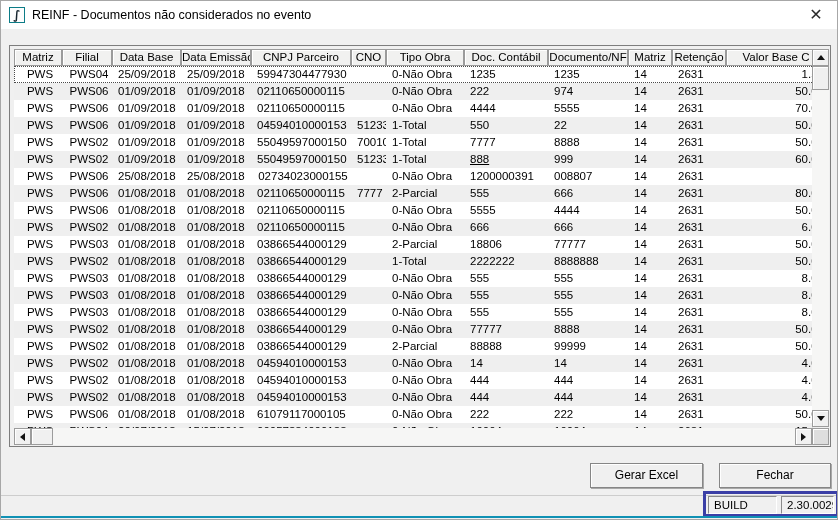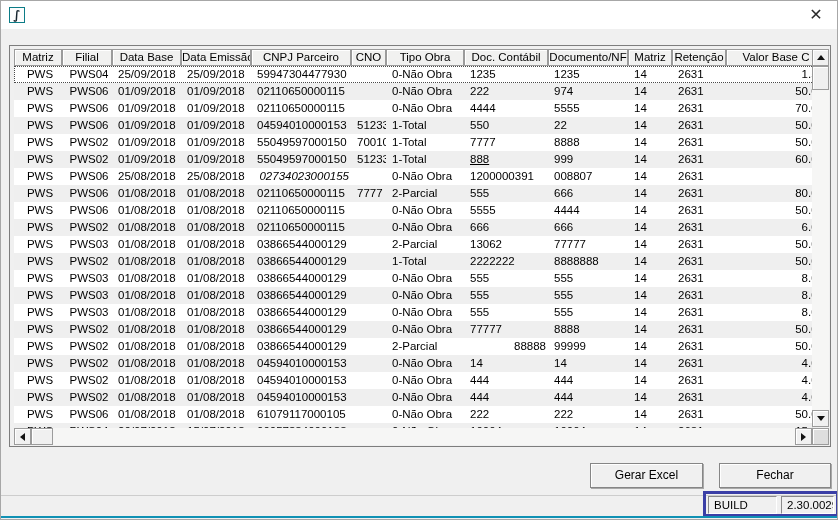--- a/index.html
+++ b/index.html
@@ -83,20 +83,21 @@
   .build-highlight{position:absolute;left:702px;top:490px;width:136px;height:26px;border:3px solid #3b3fa6;}
   .bottomline{position:absolute;left:0;right:0;top:515px;height:2px;}
 </style>
 </head>
 <body>
 
 <div class="window">
 
   <div class="titlebar">
     <span class="app-icon">∫</span>
+    <span class="title-text">REINF - Documentos não considerados no evento</span>
     <span class="close-x">✕</span>
   </div>
 
   <div class="grid-panel">
     <div class="grid-viewport">
       <div class="grid-header">
           <div class="hcell" style="width: 48px;">Matriz</div>
           <div class="hcell" style="width: 50px;">Filial</div>
           <div class="hcell" style="width: 69px;">Data Base</div>
           <div class="hcell" style="width: 70px;">Data Emissão</div>
@@ -192,21 +193,21 @@
             <div class="cell" style="width: 80px; text-align: left;">999</div>
             <div class="cell" style="width: 44px; text-align: left;">14</div>
             <div class="cell" style="width: 54px; text-align: left;">2631</div>
             <div class="cell" style="width: 100px; text-align: right;">60.00</div>
           </div>
           <div class="row">
             <div class="cell" style="width: 48px; text-align: center;">PWS</div>
             <div class="cell" style="width: 50px; text-align: center;">PWS06</div>
             <div class="cell" style="width: 69px; text-align: left;">25/08/2018</div>
             <div class="cell" style="width: 70px; text-align: left;">25/08/2018</div>
-            <div class="cell" style="width: 100px; text-align: right; font-style: italic;">02734023000155</div>
+            <div class="cell" style="width: 100px; text-align: center;">02734023000155</div>
             <div class="cell" style="width: 35px; text-align: left;"></div>
             <div class="cell" style="width: 78px; text-align: left;">0-Não Obra</div>
             <div class="cell" style="width: 84px; text-align: left;">1200000391</div>
             <div class="cell" style="width: 80px; text-align: left;">008807</div>
             <div class="cell" style="width: 44px; text-align: left;">14</div>
             <div class="cell" style="width: 54px; text-align: left;">2631</div>
             <div class="cell" style="width: 100px; text-align: right;"></div>
           </div>
           <div class="row alt">
             <div class="cell" style="width: 48px; text-align: center;">PWS</div>
@@ -251,21 +252,21 @@
             <div class="cell" style="width: 100px; text-align: right;">6.00</div>
           </div>
           <div class="row">
             <div class="cell" style="width: 48px; text-align: center;">PWS</div>
             <div class="cell" style="width: 50px; text-align: center;">PWS03</div>
             <div class="cell" style="width: 69px; text-align: left;">01/08/2018</div>
             <div class="cell" style="width: 70px; text-align: left;">01/08/2018</div>
             <div class="cell" style="width: 100px; text-align: left;">03866544000129</div>
             <div class="cell" style="width: 35px; text-align: left;"></div>
             <div class="cell" style="width: 78px; text-align: left;">2-Parcial</div>
-            <div class="cell" style="width: 84px; text-align: left;">13062</div>
+            <div class="cell" style="width: 84px; text-align: left;">18806</div>
             <div class="cell" style="width: 80px; text-align: left;">77777</div>
             <div class="cell" style="width: 44px; text-align: left;">14</div>
             <div class="cell" style="width: 54px; text-align: left;">2631</div>
             <div class="cell" style="width: 100px; text-align: right;">50.00</div>
           </div>
           <div class="row alt">
             <div class="cell" style="width: 48px; text-align: center;">PWS</div>
             <div class="cell" style="width: 50px; text-align: center;">PWS02</div>
             <div class="cell" style="width: 69px; text-align: left;">01/08/2018</div>
             <div class="cell" style="width: 70px; text-align: left;">01/08/2018</div>
@@ -335,21 +336,21 @@
             <div class="cell" style="width: 100px; text-align: right;">50.00</div>
           </div>
           <div class="row">
             <div class="cell" style="width: 48px; text-align: center;">PWS</div>
             <div class="cell" style="width: 50px; text-align: center;">PWS02</div>
             <div class="cell" style="width: 69px; text-align: left;">01/08/2018</div>
             <div class="cell" style="width: 70px; text-align: left;">01/08/2018</div>
             <div class="cell" style="width: 100px; text-align: left;">03866544000129</div>
             <div class="cell" style="width: 35px; text-align: left;"></div>
             <div class="cell" style="width: 78px; text-align: left;">2-Parcial</div>
-            <div class="cell" style="width: 84px; text-align: right;">88888</div>
+            <div class="cell" style="width: 84px; text-align: left;">88888</div>
             <div class="cell" style="width: 80px; text-align: left;">99999</div>
             <div class="cell" style="width: 44px; text-align: left;">14</div>
             <div class="cell" style="width: 54px; text-align: left;">2631</div>
             <div class="cell" style="width: 100px; text-align: right;">50.00</div>
           </div>
           <div class="row alt">
             <div class="cell" style="width: 48px; text-align: center;">PWS</div>
             <div class="cell" style="width: 50px; text-align: center;">PWS02</div>
             <div class="cell" style="width: 69px; text-align: left;">01/08/2018</div>
             <div class="cell" style="width: 70px; text-align: left;">01/08/2018</div>

